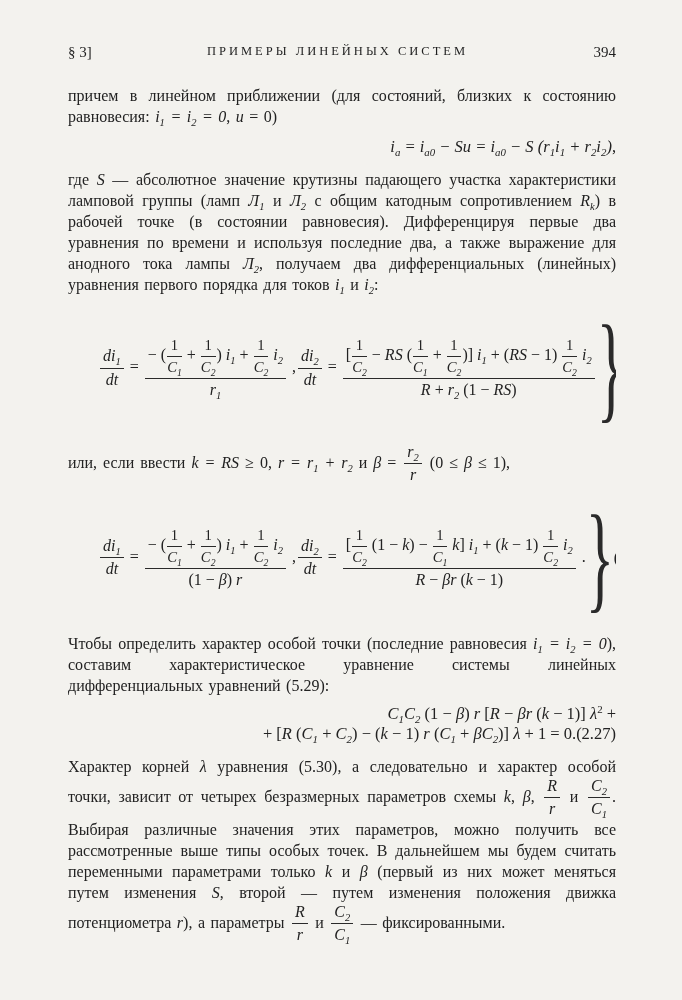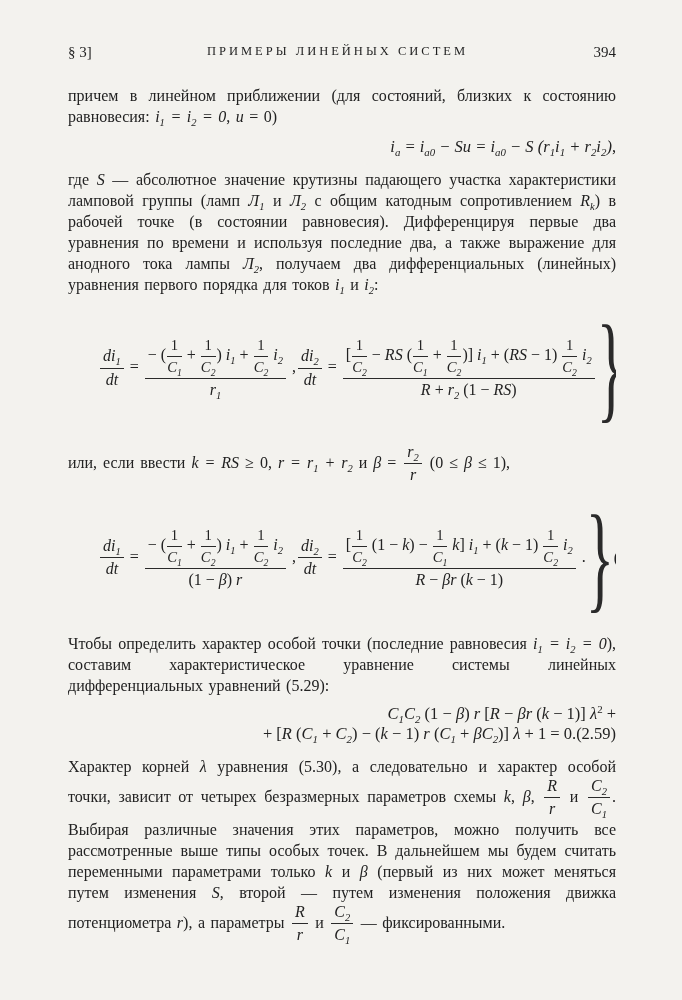--- a/index.html
+++ b/index.html
@@ -94,21 +94,21 @@
       <div class="brace">}</div>
       <div class="eqnum">(8.34)</div>
     </div>
 
     <p class="body-par"><span>Чтобы определить характер особой точки (последние равновесия </span><span class="it">i</span><sub><span class="it">1</span></sub><span class="it"> = i</span><sub><span class="it">2</span></sub><span class="it"> = 0</span><span>), составим характеристическое уравнение системы линейных дифференциальных уравнений (5.29):</span></p>
 
     <div class="eq530">
       <div class="l1"><span class="it">C</span><sub><span class="it">1</span></sub><span class="it">C</span><sub><span class="it">2</span></sub><span> (1 − </span><span class="it">β</span><span>) </span><span class="it">r</span><span> [</span><span class="it">R</span><span> − </span><span class="it">βr</span><span> (</span><span class="it">k</span><span> − 1)] </span><span class="it">λ</span><sup><span>2</span></sup><span> +</span></div>
       <div class="l2row">
         <span class="l2"><span>+ [</span><span class="it">R</span><span> (</span><span class="it">C</span><sub><span class="it">1</span></sub><span> + </span><span class="it">C</span><sub><span class="it">2</span></sub><span>) − (</span><span class="it">k</span><span> − 1) </span><span class="it">r</span><span> (</span><span class="it">C</span><sub><span class="it">1</span></sub><span> + </span><span class="it">βC</span><sub><span class="it">2</span></sub><span>)] </span><span class="it">λ</span><span> + 1 = 0.</span></span>
-        <span>(2.59)</span>
+        <span>(2.27)</span>
       </div>
     </div>
 
     <p class="body-par"><span>Характер корней </span><span class="it">λ</span><span> уравнения (5.30), а следовательно и характер особой точки, зависит от четырех безразмерных параметров схемы </span><span class="it">k</span><span>, </span><span class="it">β</span><span>, </span><span class="frac"><span class="fnum"><span class="it">R</span></span><span class="fden"><span class="it">r</span></span></span><span> и </span><span class="frac"><span class="fnum"><span class="it">C</span><sub><span class="it">2</span></sub></span><span class="fden"><span class="it">C</span><sub><span class="it">1</span></sub></span></span><span>. Выбирая различные значения этих параметров, можно получить все рассмотренные выше типы особых точек. В дальнейшем мы будем считать переменными параметрами только </span><span class="it">k</span><span> и </span><span class="it">β</span><span> (первый из них может меняться путем изменения </span><span class="it">S</span><span>, второй — путем изменения положения движка потенциометра </span><span class="it">r</span><span>), а параметры </span><span class="frac"><span class="fnum"><span class="it">R</span></span><span class="fden"><span class="it">r</span></span></span><span> и </span><span class="frac"><span class="fnum"><span class="it">C</span><sub><span class="it">2</span></sub></span><span class="fden"><span class="it">C</span><sub><span class="it">1</span></sub></span></span><span> — фиксированными.</span></p>
 
     <p class="body-par ind"></p>
 
   </div>
 </div>
 

